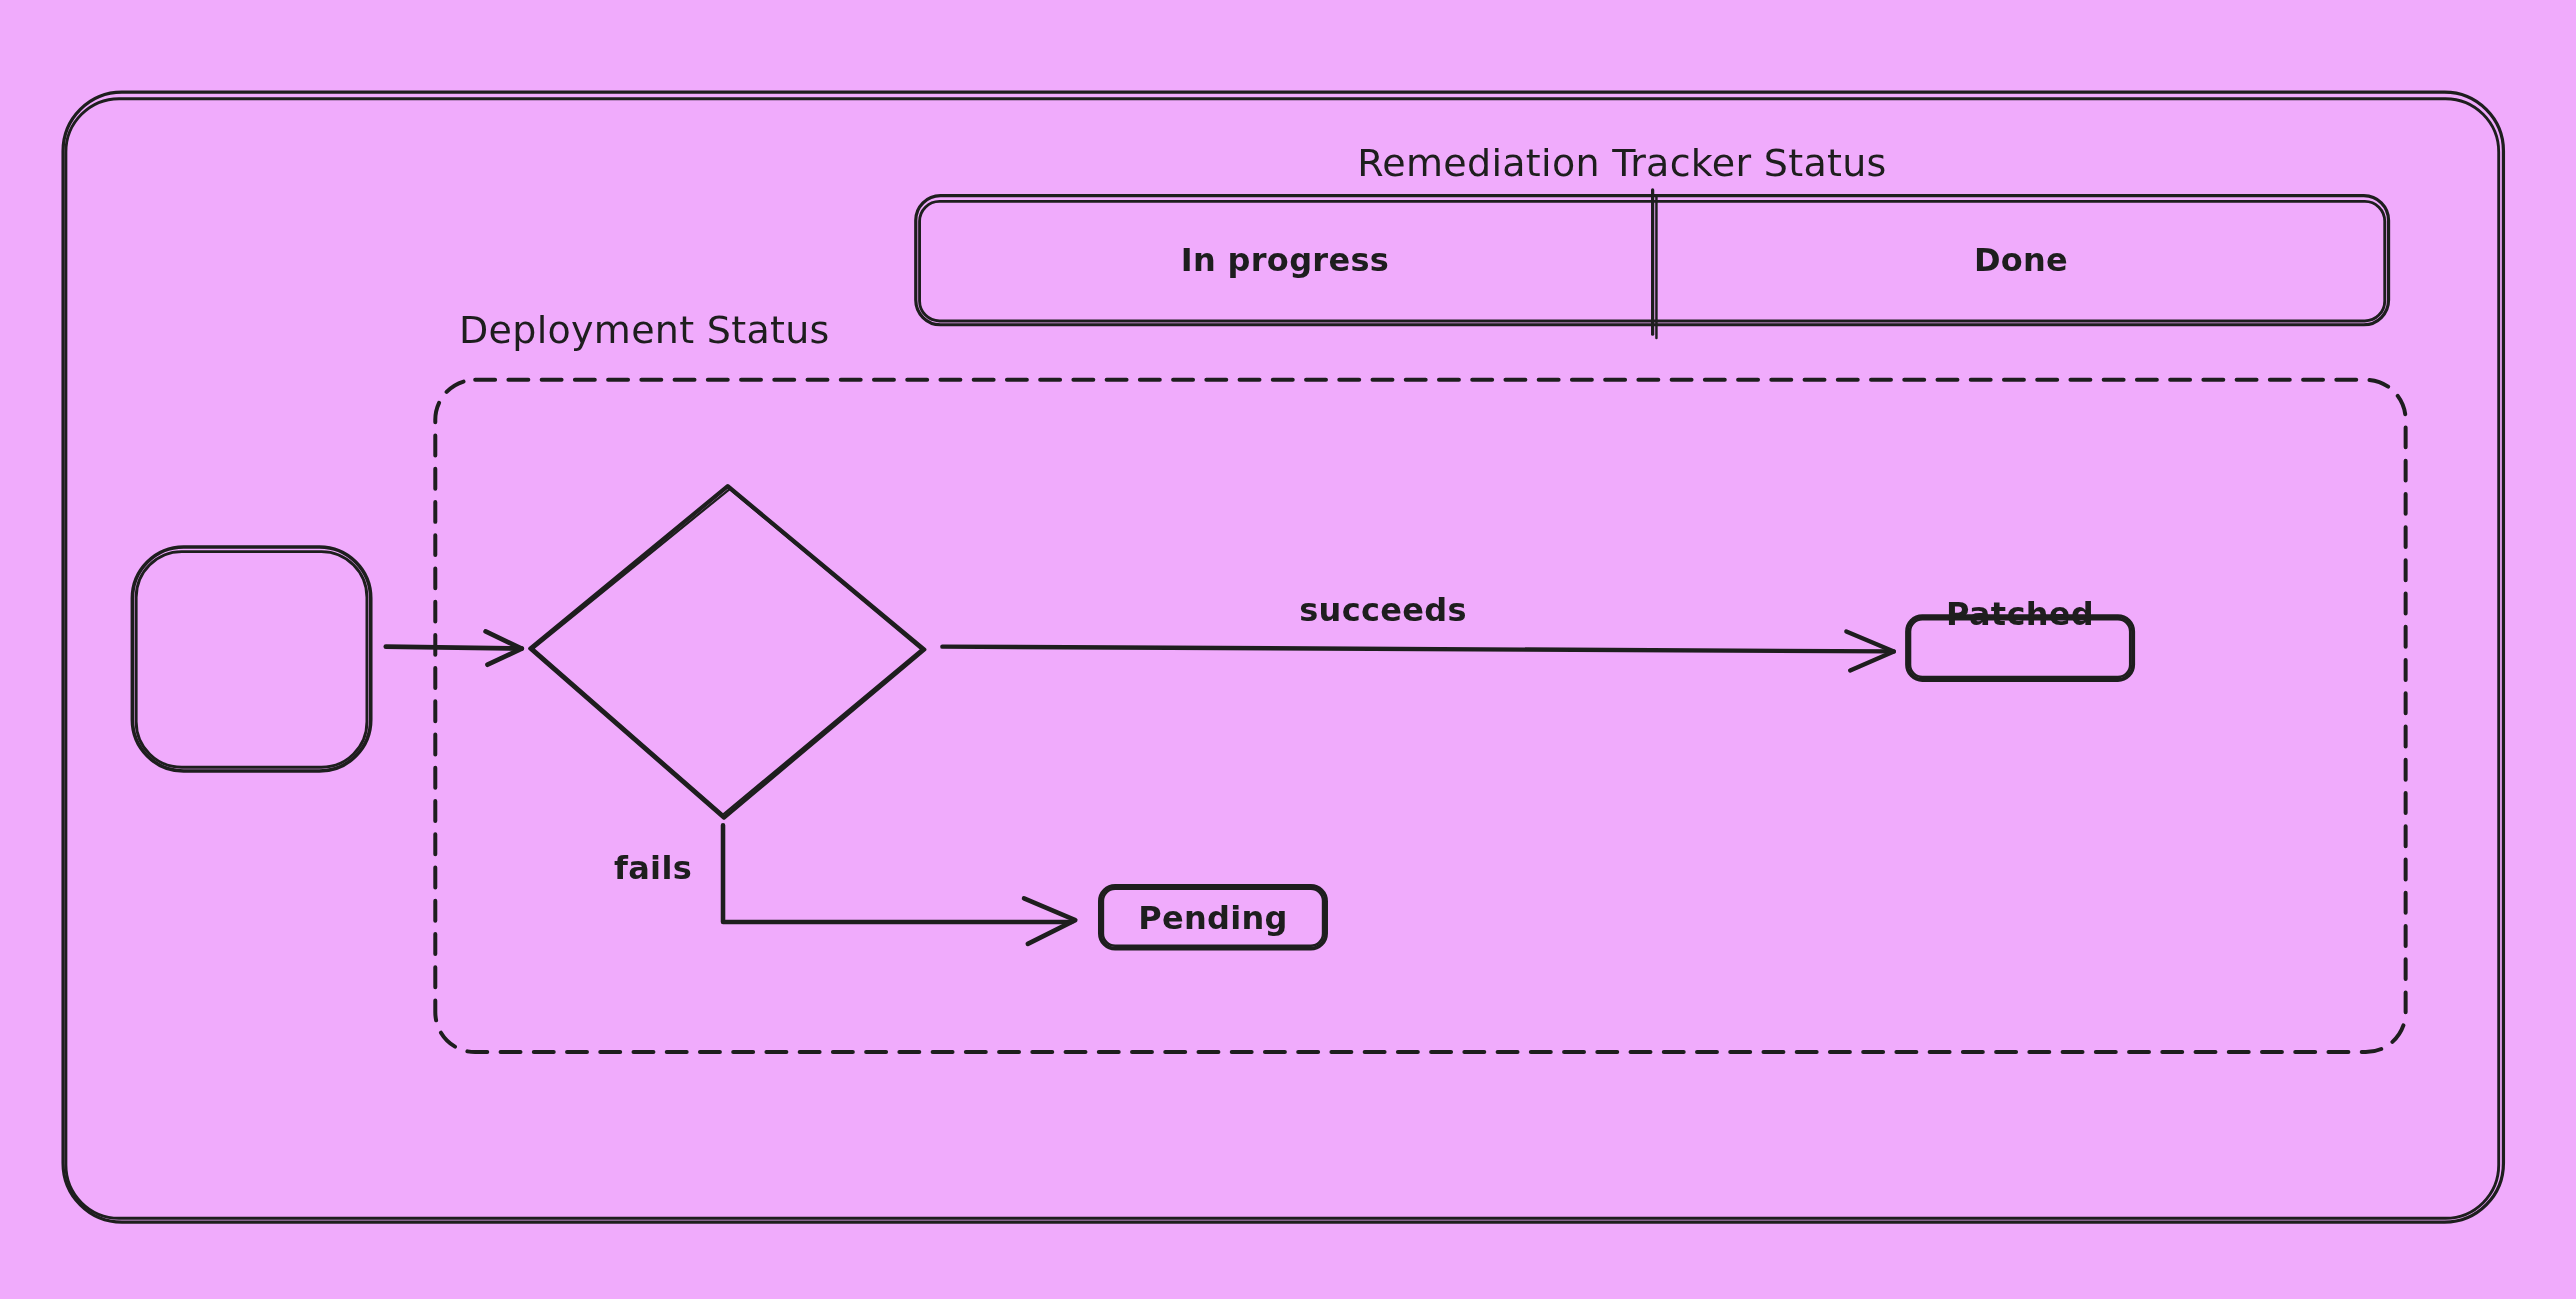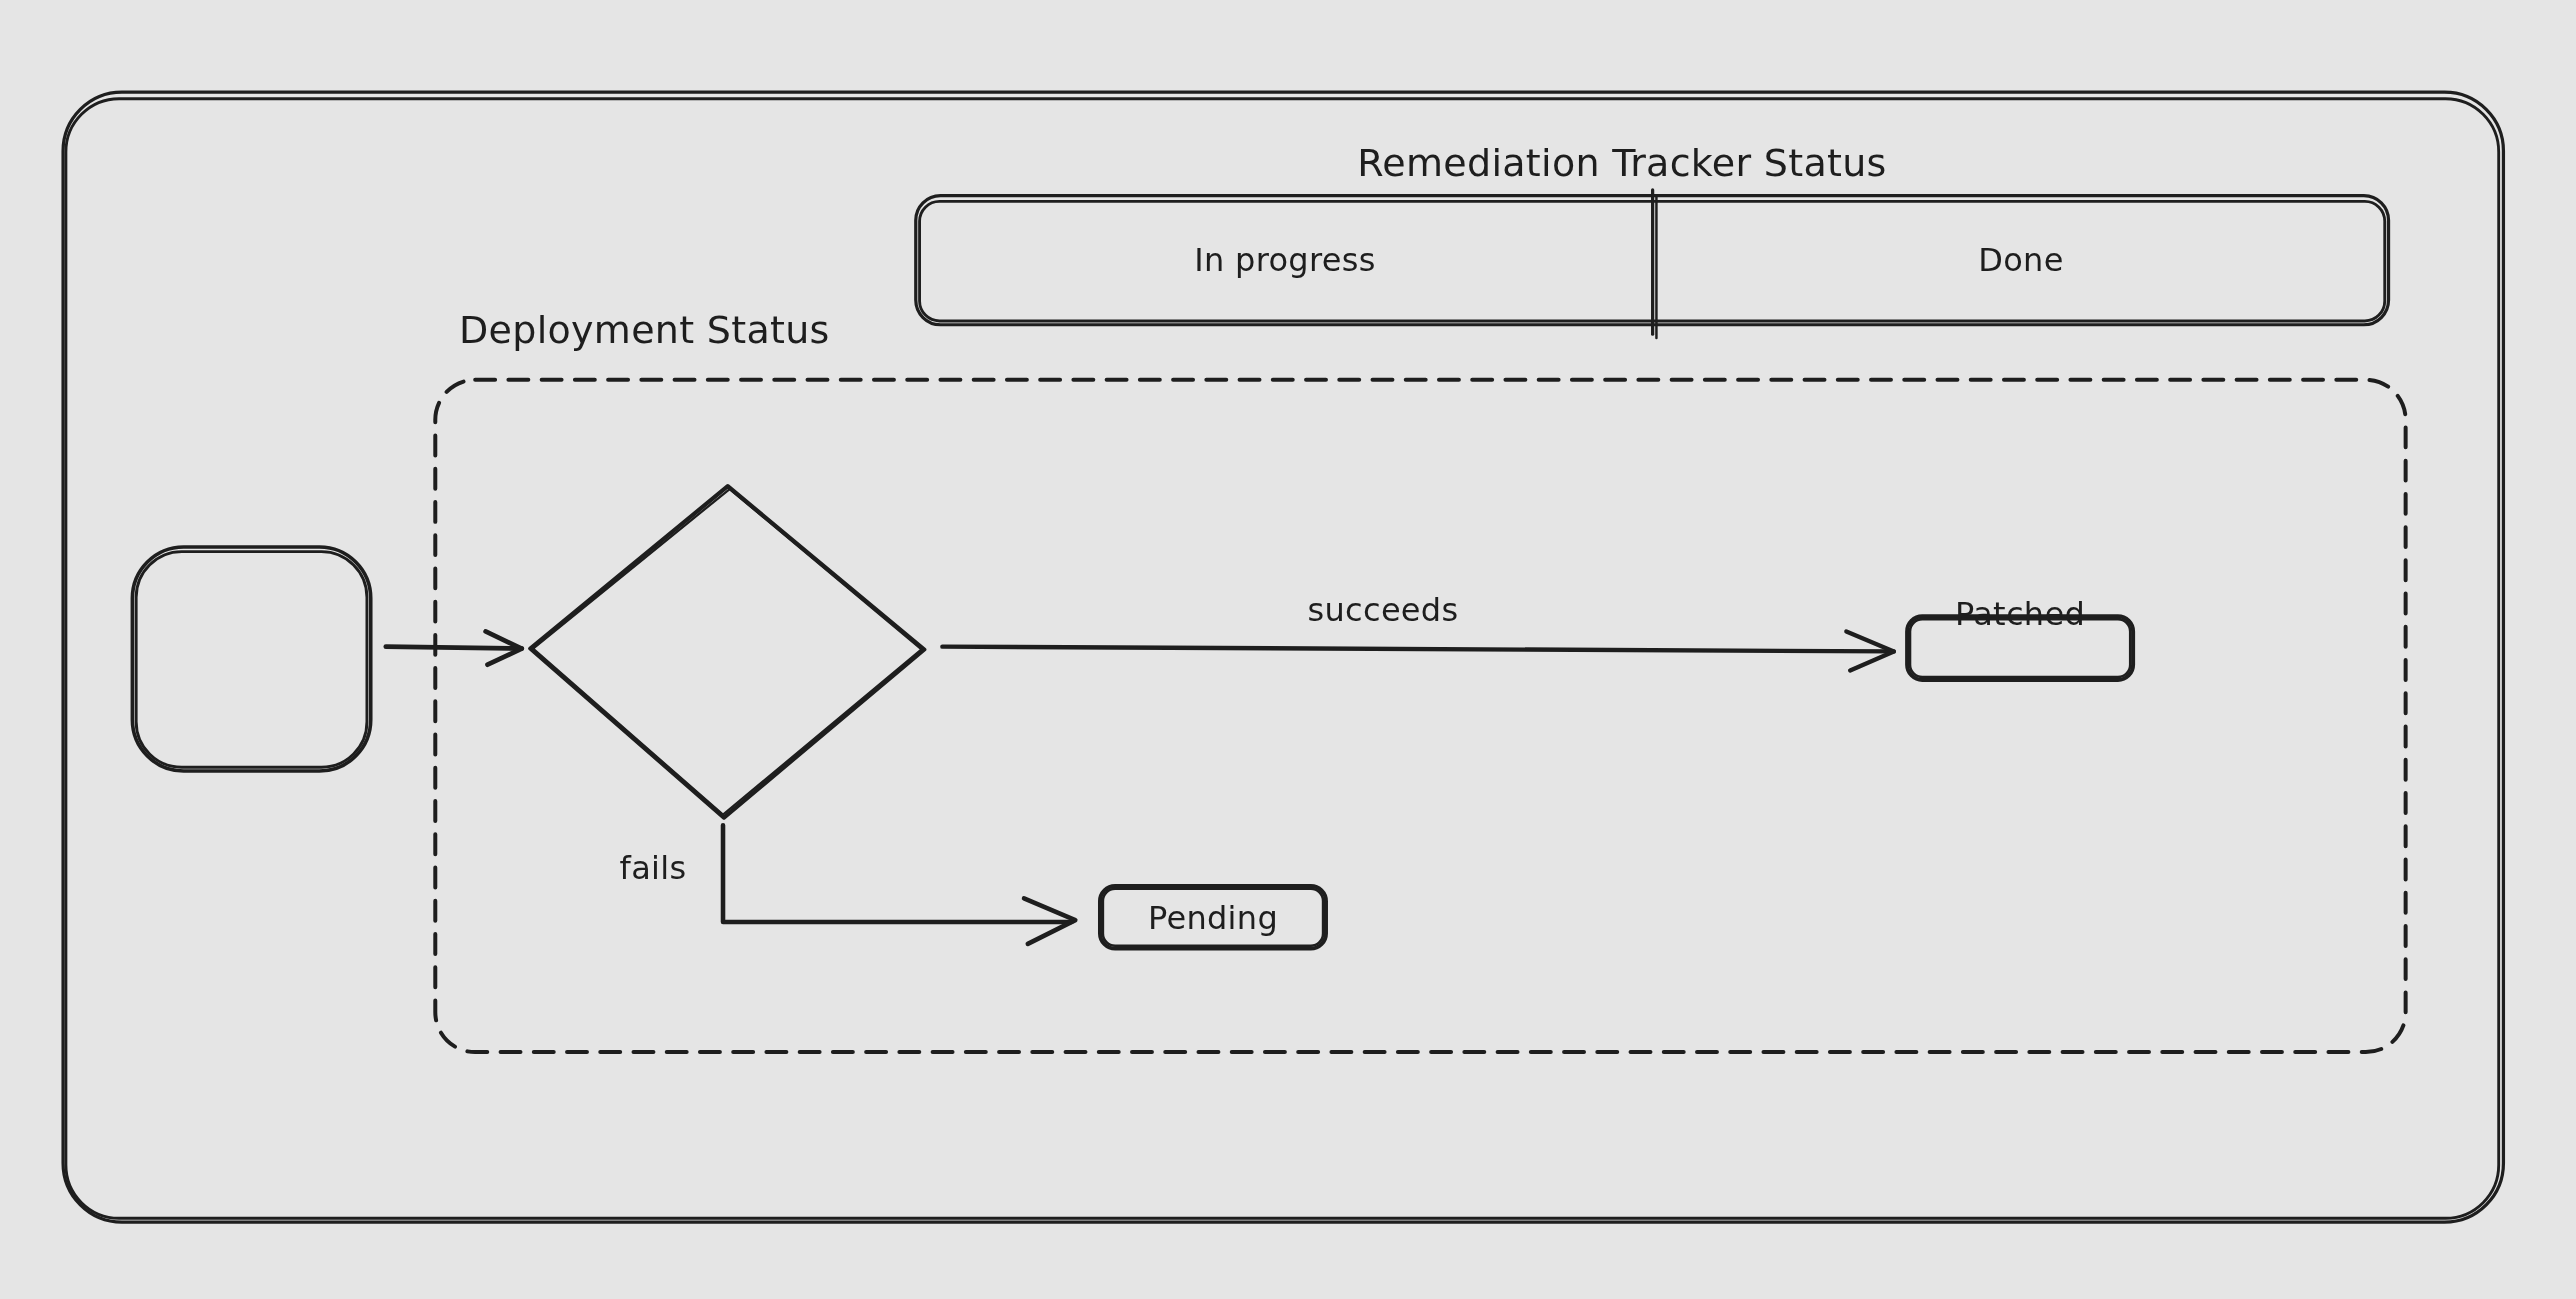--- a/index.html
+++ b/index.html
@@ -4,42 +4,42 @@
 <style>
   html, body {
     margin: 0;
     padding: 0;
     background: #ffffff;
   }
   .canvas {
     position: relative;
     width: 2576px;
     height: 1299px;
-    background: #e5e5e5;
+    background: #f0abfc;
     font-family: "DejaVu Sans", "Liberation Sans", sans-serif;
     color: #1e1e1e;
     overflow: hidden;
   }
   .shapes {
     position: absolute;
     left: 0; top: 0;
     width: 2576px;
     height: 1299px;
   }
   .shapes * { fill: none; stroke: #1e1e1e; stroke-linecap: round; stroke-linejoin: round; }
   .label {
     position: absolute;
     transform: translate(-50%, -50%);
     white-space: pre-line;
     text-align: center;
     color: #1e1e1e;
     letter-spacing: 0.3px;
   }
   .h-label { font-size: 38px; }
-  .n-label { font-size: 32px; line-height: 1.2; }
+  .n-label { font-size: 32px; line-height: 1.2; font-weight: bold; }
   .left-anchor { transform: translate(0, -50%); text-align: center; }
 </style>
 </head>
 <body>
 
 <div class="canvas">
 
   <svg class="shapes" viewBox="0 0 2712 1368" xmlns="http://www.w3.org/2000/svg">
 
     <g>

